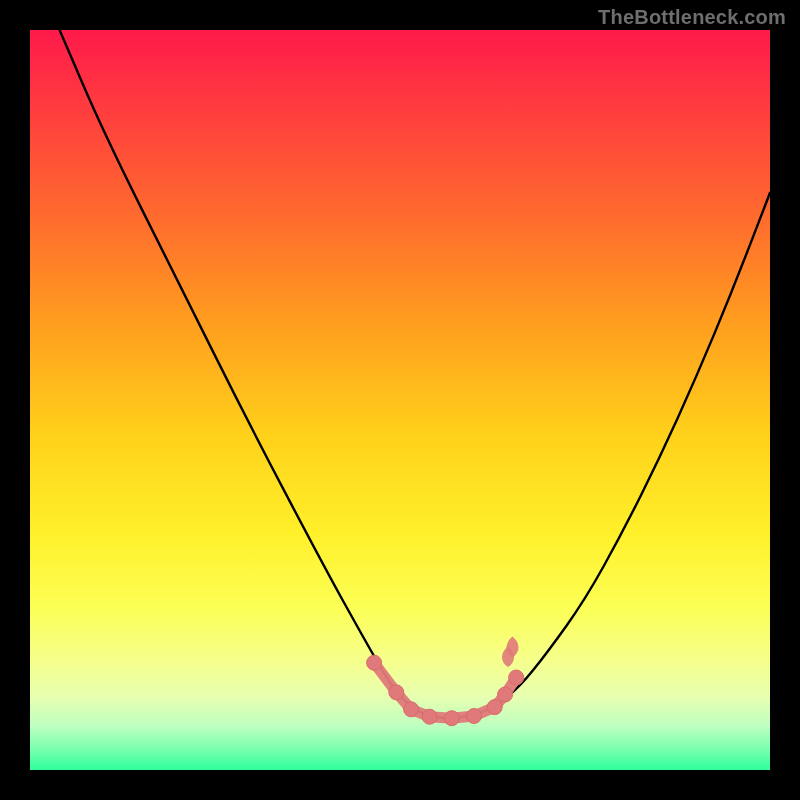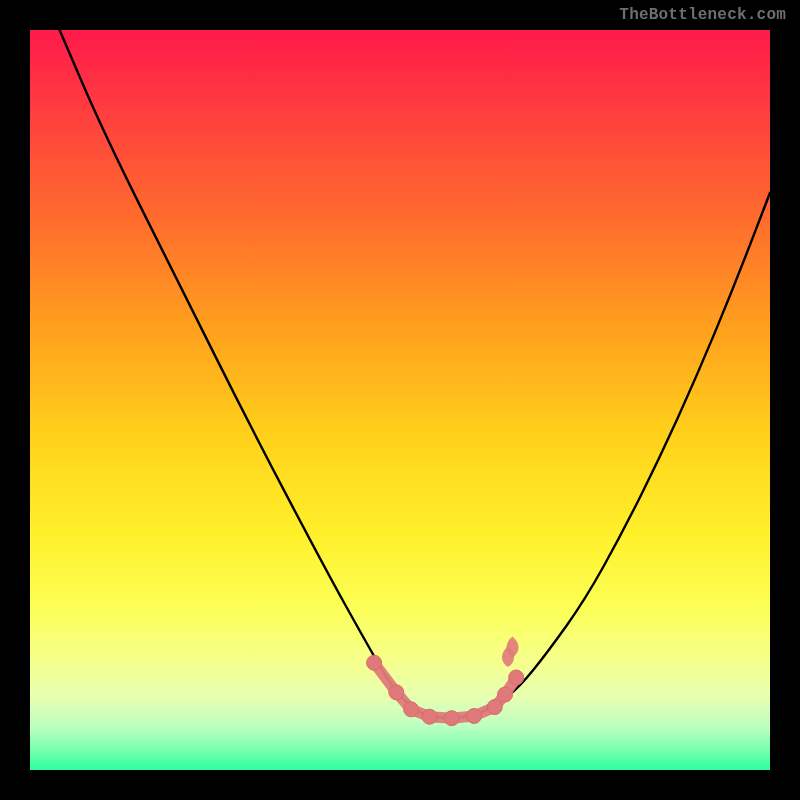--- a/index.html
+++ b/index.html
@@ -53,22 +53,22 @@
   .markers {
     position: absolute;
     inset: 0;
     width: 740px;
     height: 740px;
   }
   .watermark {
     position: absolute;
     top: 6px;
     right: 14px;
-    font-family: Liberation Mono, monospace;
-    font-size: 16px;
+    font-family: Liberation Sans, sans-serif;
+    font-size: 20px;
     font-weight: bold;
     color: #6e6e6e;
     letter-spacing: 0.2px;
     user-select: none;
   }
 </style>
 </head>
 <body>
 
 <div class="frame">

